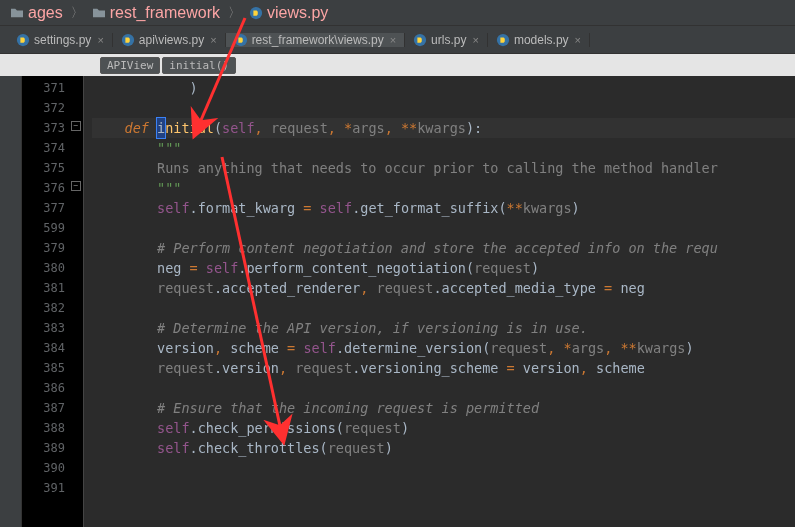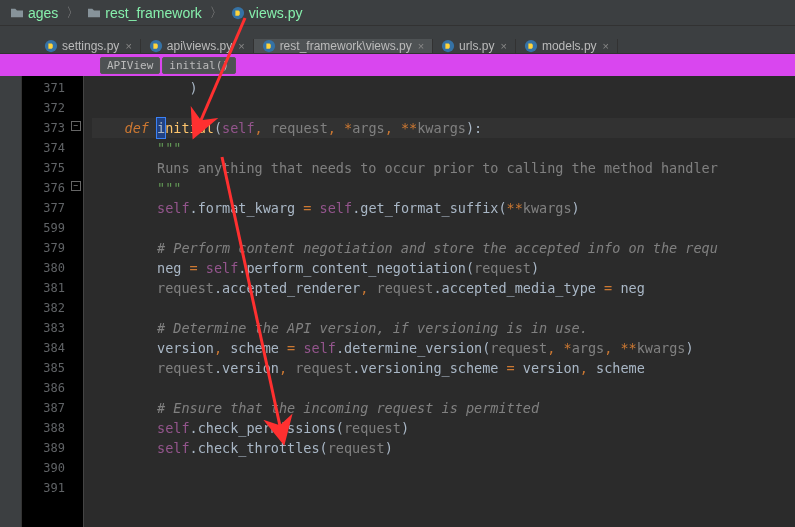--- a/index.html
+++ b/index.html
@@ -18,53 +18,53 @@
   height: 26px;
   display: flex;
   align-items: center;
   padding: 0 4px;
   border-bottom: 1px solid #323232;
 }
 .breadcrumb-item {
   display: flex;
   align-items: center;
   padding: 2px 6px;
-  color: #86efac;
+  color: #fca5a5;
   font-family: -apple-system, 'Segoe UI', sans-serif;
-  font-size: 14px;
+  font-size: 16px;
   cursor: pointer;
 }
 .breadcrumb-sep { color: #888; margin: 0 2px; }
 .folder-icon { width: 14px; height: 12px; margin-right: 4px; }
 .py-icon { width: 14px; height: 14px; margin-right: 4px; }
 .tabbar {
   background: #3c3f41;
   height: 28px;
   display: flex;
-  align-items: flex-end;
+  align-items: center;
   border-bottom: 1px solid #323232;
-  padding-left: 36px;
+  padding-left: 8px;
 }
 .tab {
   display: flex;
   align-items: center;
   padding: 0 8px;
   color: #bbbbbb;
   font-family: -apple-system, 'Segoe UI', sans-serif;
   font-size: 12px;
   border-right: 1px solid #323232;
   cursor: pointer;
   background: #3c3f41;
 }
 .tab.active {
   background: #4e5254;
 }
 .tab .close { margin-left: 6px; color: #888; font-size: 11px; cursor: pointer; }
 .context-row {
-  background: #d946ef;
+  background: #e5e5e5;
   height: 22px;
   display: flex;
   align-items: center;
   padding-left: 100px;
   gap: 2px;
 }
 .context-chip {
   background: #4e5254;
   border: 1px solid #555;
   color: #bbbbbb;

